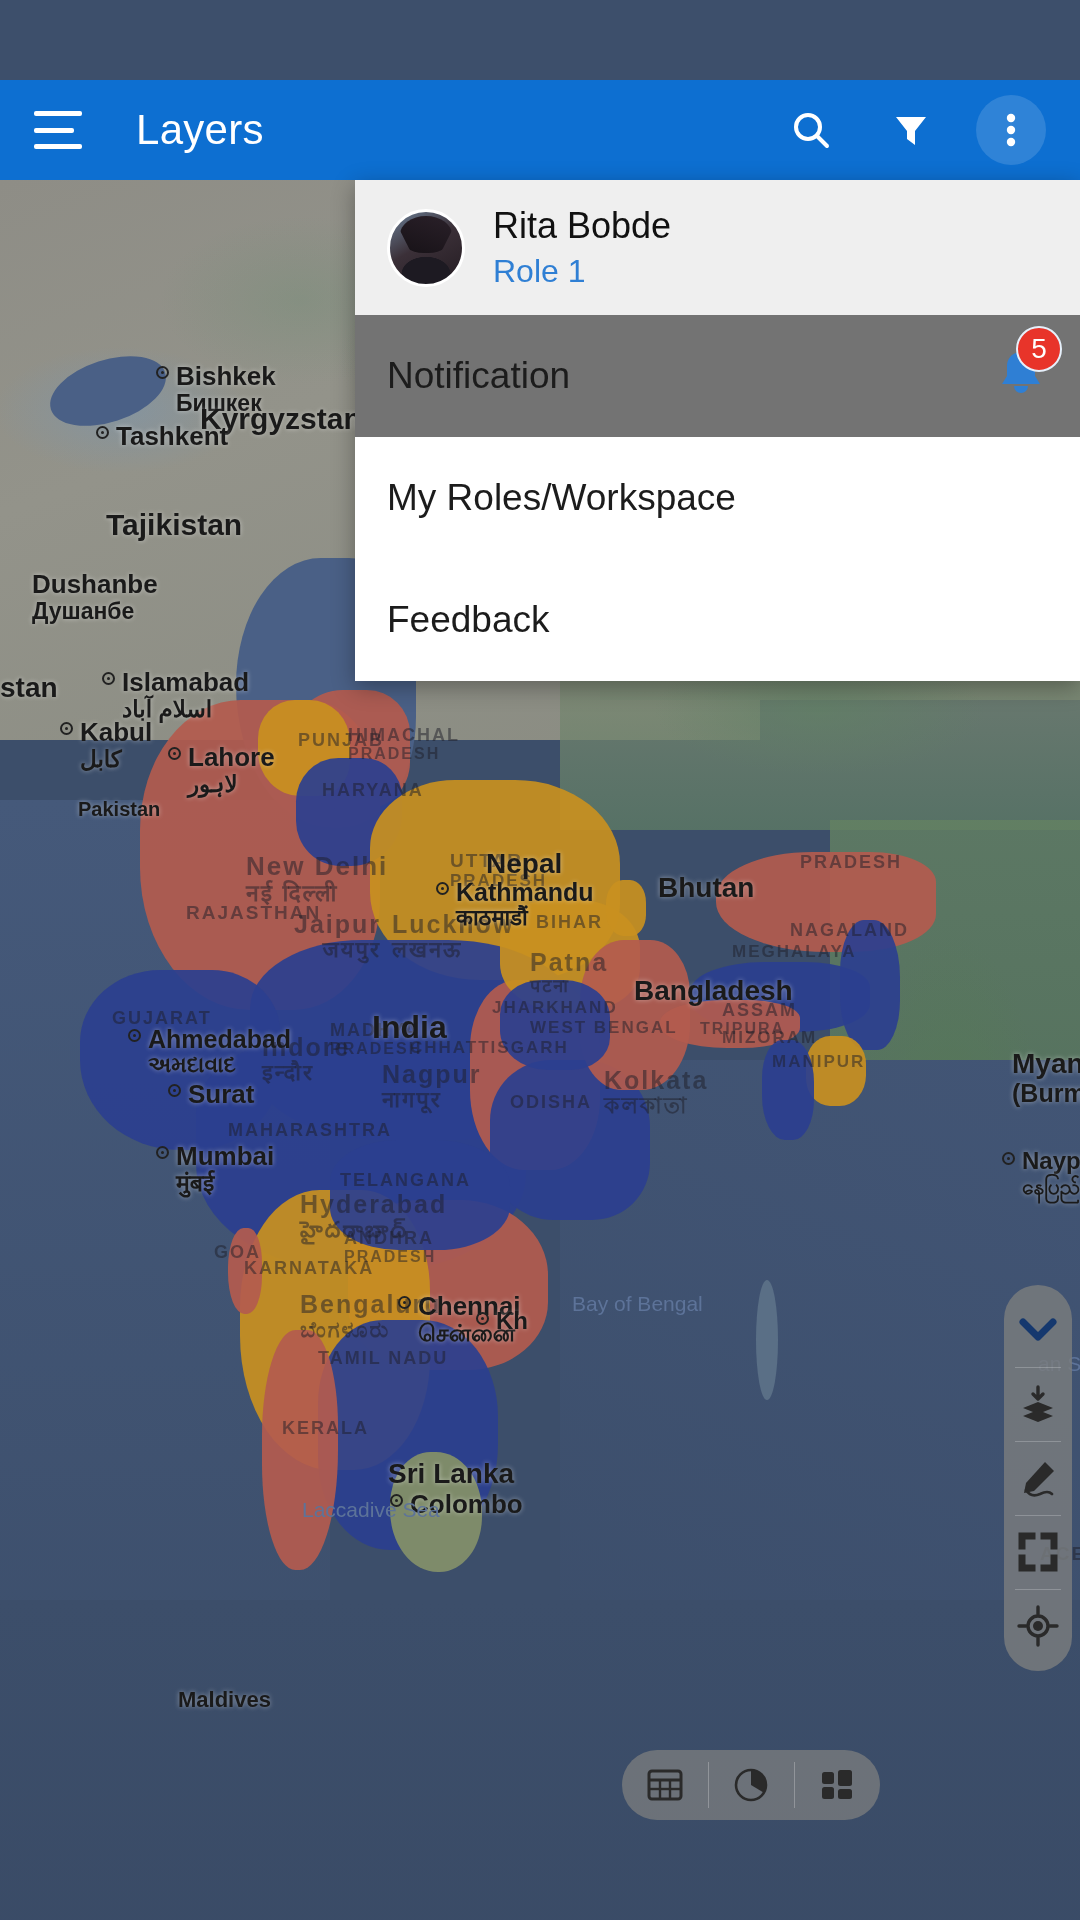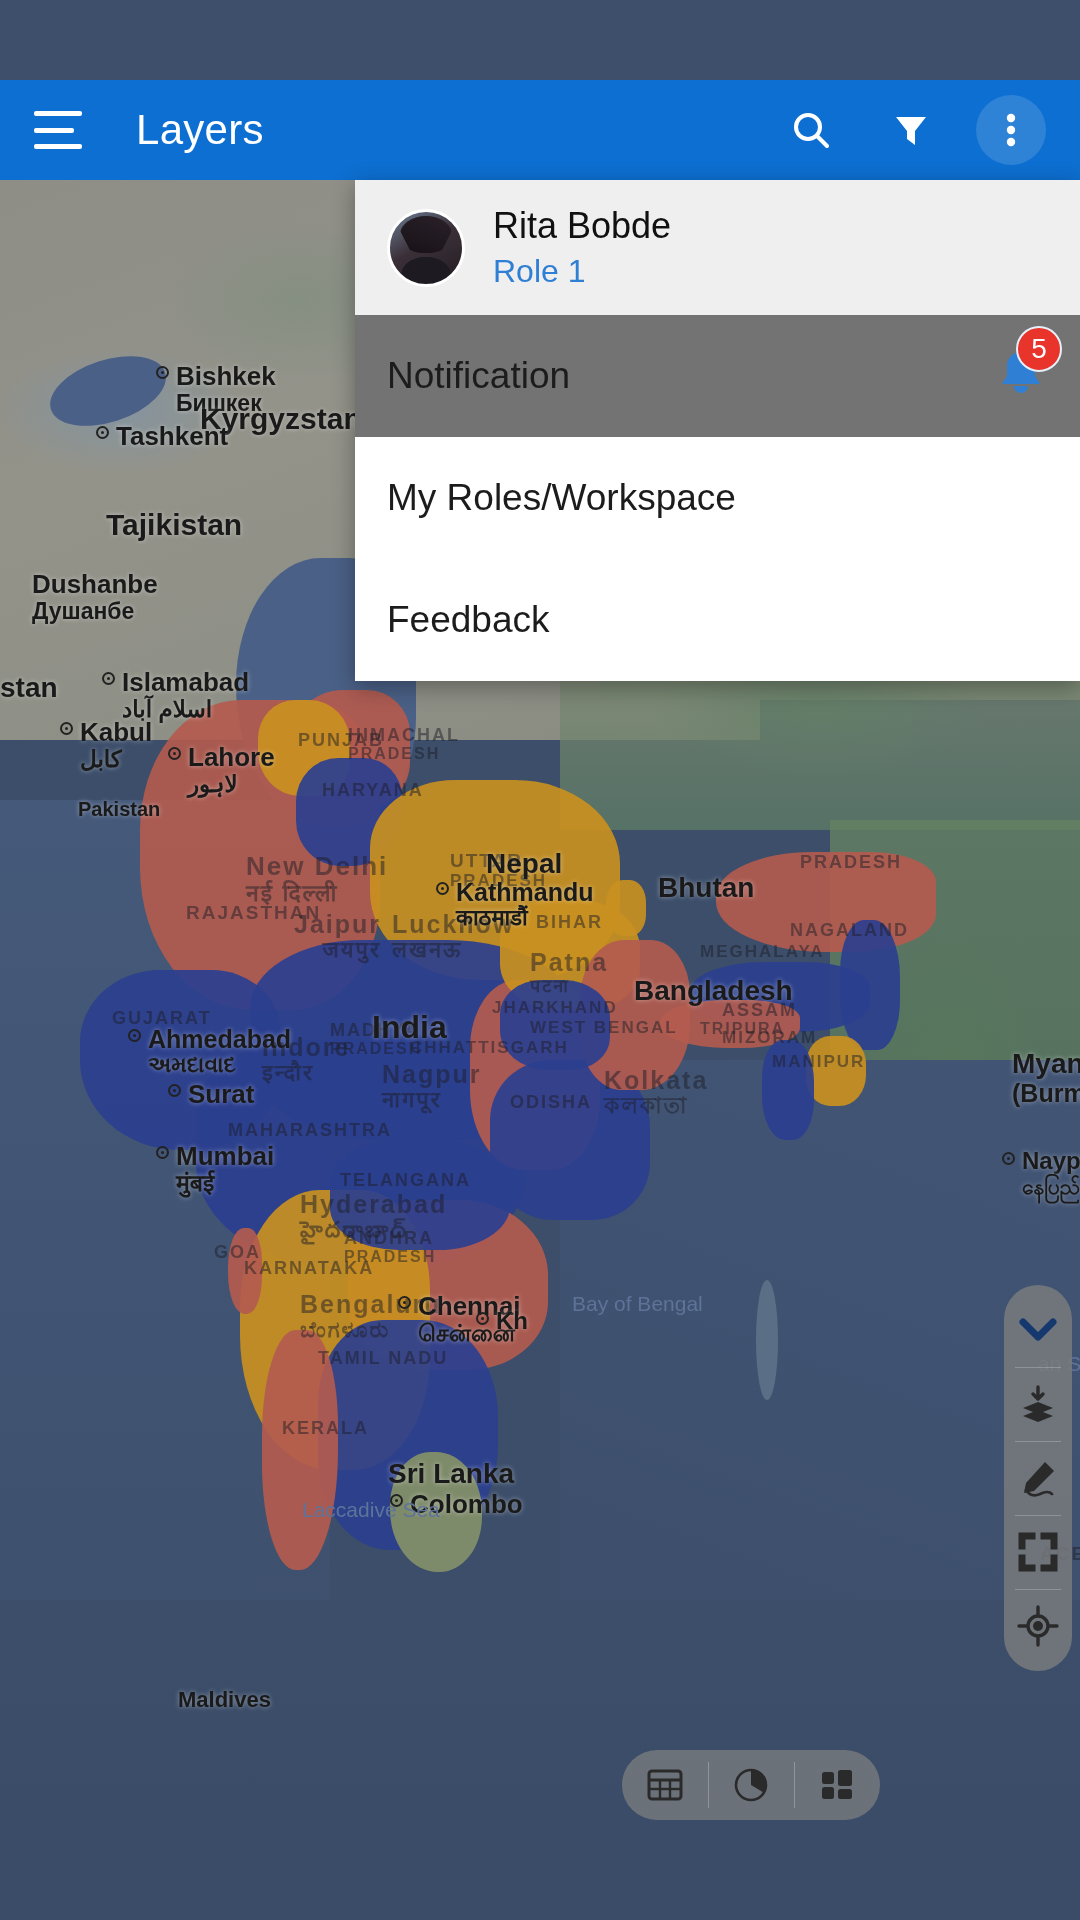--- a/index.html
+++ b/index.html
@@ -324,21 +324,21 @@
         </div>
         <div class="mlabel" style="left: 634px; top: 795px; font-size: 28px;">
           <div>Bangladesh</div>
         </div>
         <div class="mlabel faint" style="left: 722px; top: 820px; font-size: 18px;">
           <div>ASSAM</div>
         </div>
         <div class="mlabel faint" style="left: 790px; top: 740px; font-size: 18px;">
           <div>NAGALAND</div>
         </div>
-        <div class="mlabel faint" style="left: 700px; top: 762px; font-size: 17px;">
+        <div class="mlabel faint" style="left: 732px; top: 762px; font-size: 17px;">
           <div>MEGHALAYA</div>
         </div>
         <div class="mlabel faint" style="left: 772px; top: 872px; font-size: 17px;">
           <div>MANIPUR</div>
         </div>
         <div class="mlabel faint" style="left: 722px; top: 848px; font-size: 17px;">
           <div>MIZORAM</div>
         </div>
         <div class="mlabel faint" style="left: 700px; top: 840px; font-size: 16px;">
           <div>TRIPURA</div>

